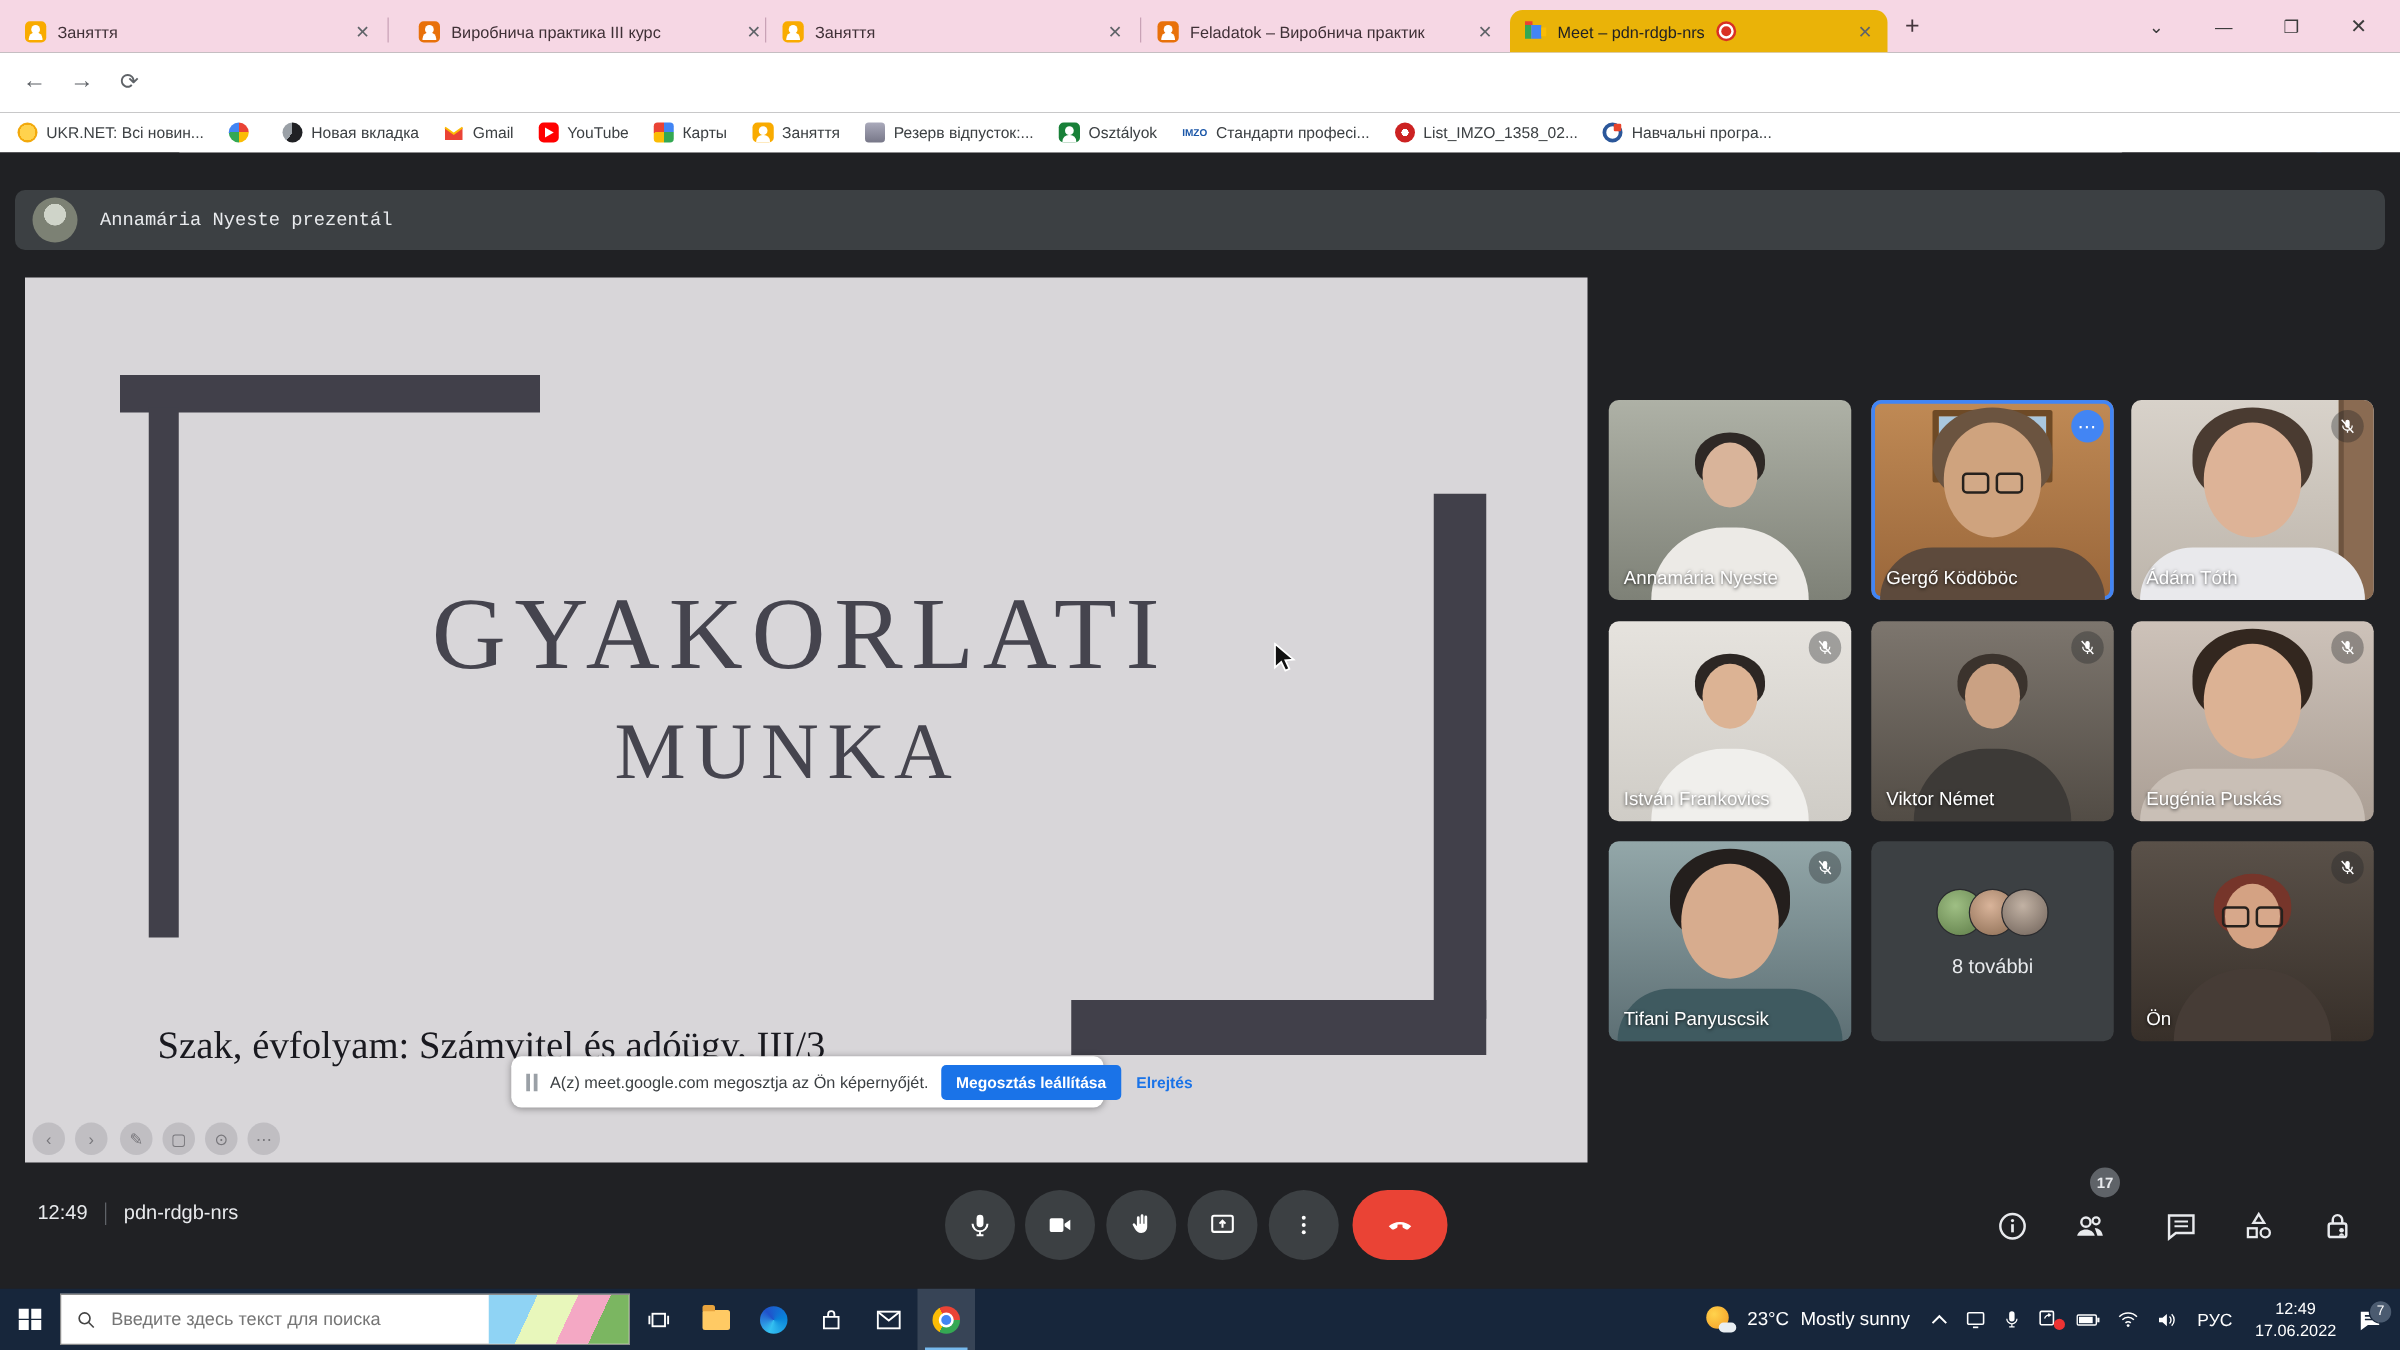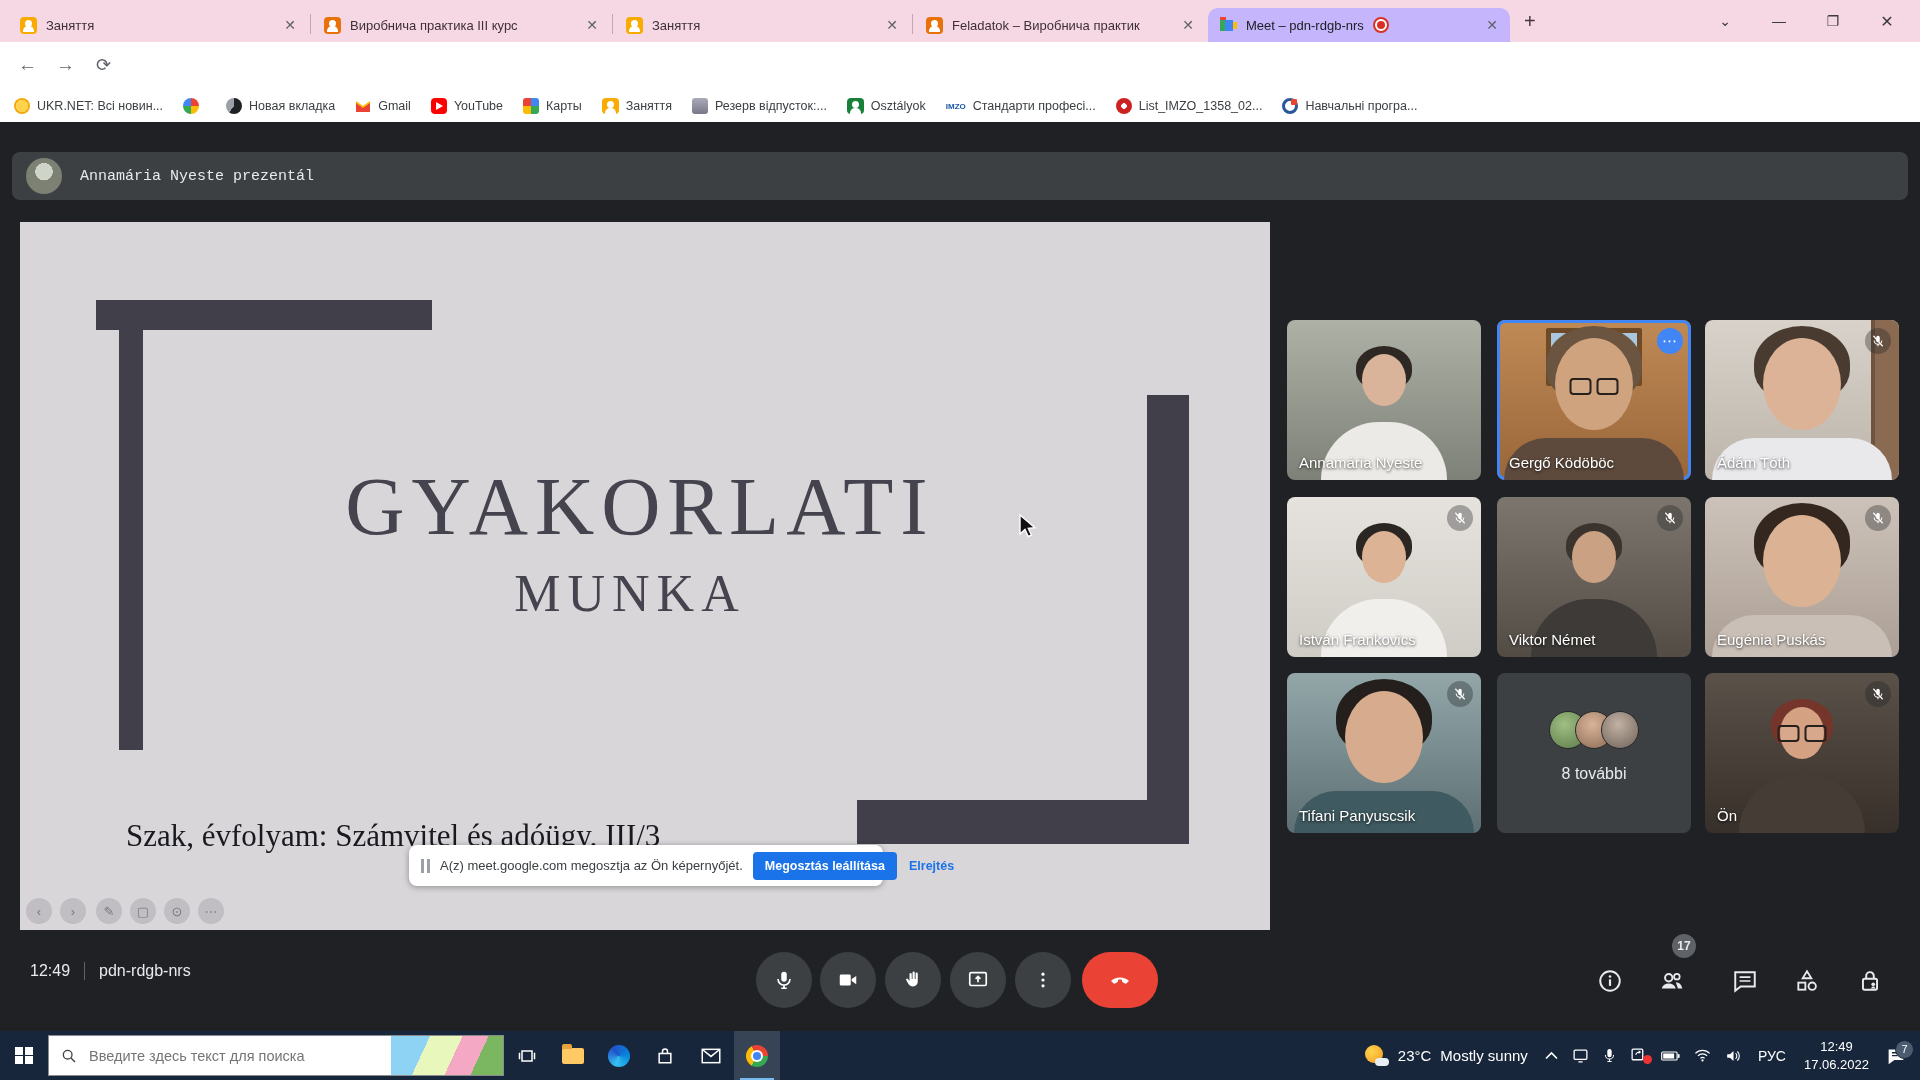--- a/index.html
+++ b/index.html
@@ -4,21 +4,21 @@
 <style>
   html,body{margin:0;padding:0;background:#000;}
   .screen{position:relative;width:1920px;height:1080px;overflow:hidden;
           font-family:"Liberation Sans",sans-serif;background:#202124;}
 
   
   .tabbar{position:absolute;left:0;top:0;width:1920px;height:42px;background:#f6d7e4;}
   .tab{position:absolute;top:8px;height:34px;display:flex;align-items:center;gap:9px;
        padding:0 12px;font-size:13px;color:#3f3036;box-sizing:border-box;}
   .tab .title{white-space:nowrap;overflow:hidden;max-width:218px;text-overflow:clip;}
-  .tab.active{background:#c4b5fd;border-radius:10px 10px 0 0;color:#202124;text-align:right;}
+  .tab.active{background:#eab308;border-radius:10px 10px 0 0;color:#202124;text-align:right;}
   .tabsep{position:absolute;top:14px;width:1px;height:20px;background:#c9a2b6;}
   .favsq{width:17px;height:17px;border-radius:4px;flex:0 0 17px;position:relative;}
   .favsq::before{content:"";position:absolute;left:5px;top:3px;width:7px;height:7px;border-radius:50%;background:#fff;}
   .favsq::after{content:"";position:absolute;left:3px;top:9.5px;width:11px;height:6px;border-radius:5px 5px 0 0;background:#fff;}
   .fav-yellow{background:#f9ab00;} .fav-orange{background:#e8710a;}
   .meetfav{width:17px;height:17px;position:relative;flex:0 0 17px;}
   .meetfav .b1{position:absolute;left:0;top:3px;width:5px;height:11px;background:#34a853;}
   .meetfav .b2{position:absolute;left:5px;top:3px;width:8px;height:11px;background:#4285f4;}
   .meetfav .b3{position:absolute;right:0;top:5px;width:4px;height:7px;background:#fbbc04;}
   .meetfav .b4{position:absolute;left:0;top:0;width:6px;height:3px;background:#ea4335;}
@@ -58,21 +58,21 @@
 
   
   .slide{position:absolute;left:20px;top:100px;width:1250px;height:708px;background:#d8d6d9;
          font-family:"Liberation Serif",serif;}
   .bar{position:absolute;background:#41404a;}
   .sl-header{position:absolute;left:400px;top:82px;width:790px;text-align:center;
              font-size:27px;color:#23232a;}
   .sl-t1{position:absolute;left:260px;top:238px;width:720px;text-align:center;
          font-size:82px;letter-spacing:7px;color:#45444e;}
   .sl-t2{position:absolute;left:260px;top:342px;width:700px;text-align:center;
-         font-size:52px;letter-spacing:7px;color:#45444e;}
+         font-size:64px;letter-spacing:7px;color:#45444e;}
   .sl-f1{position:absolute;left:106px;top:556px;font-size:31px;color:#19191f;}
   .sl-f2{position:absolute;left:106px;top:596px;font-size:31px;color:#19191f;}
   .slctl{position:absolute;top:676px;width:26px;height:26px;border-radius:50%;
          background:rgba(120,120,126,.25);color:rgba(60,60,66,.55);font-size:13px;
          display:flex;align-items:center;justify-content:center;font-family:"Liberation Sans",sans-serif;}
 
   .cursor{position:absolute;left:1018px;top:392px;}
 
   
   .toast{position:absolute;left:409px;top:723px;width:474px;height:41px;background:#fff;border-radius:8px;
@@ -163,21 +163,21 @@
 
 <div class="screen">
 
   <div class="tabbar">
     <div class="tab" style="left:8px;width:300px;">
       <span class="favsq fav-yellow"></span>
       <span class="title">Заняття</span>
       <span class="tabx">✕</span>
     </div>
     <span class="tabsep" style="left:310px;"></span>
-    <div class="tab" style="left:312px;width:298px;">
+    <div class="tab" style="left:323px;width:298px;">
       <span class="favsq fav-orange"></span>
       <span class="title">Виробнича практика III курс</span>
       <span class="tabx">✕</span>
     </div>
     <span class="tabsep" style="left:612px;"></span>
     <div class="tab" style="left:614px;width:296px;">
       <span class="favsq fav-yellow"></span>
       <span class="title">Заняття</span>
       <span class="tabx">✕</span>
     </div>

